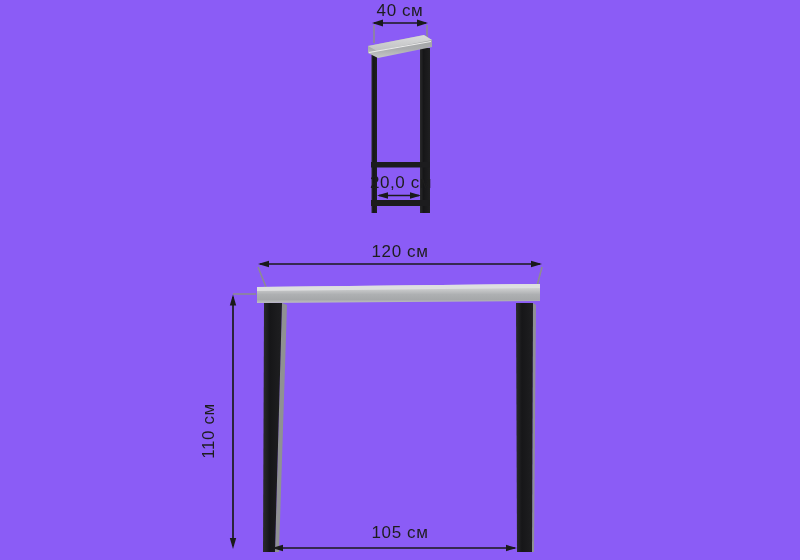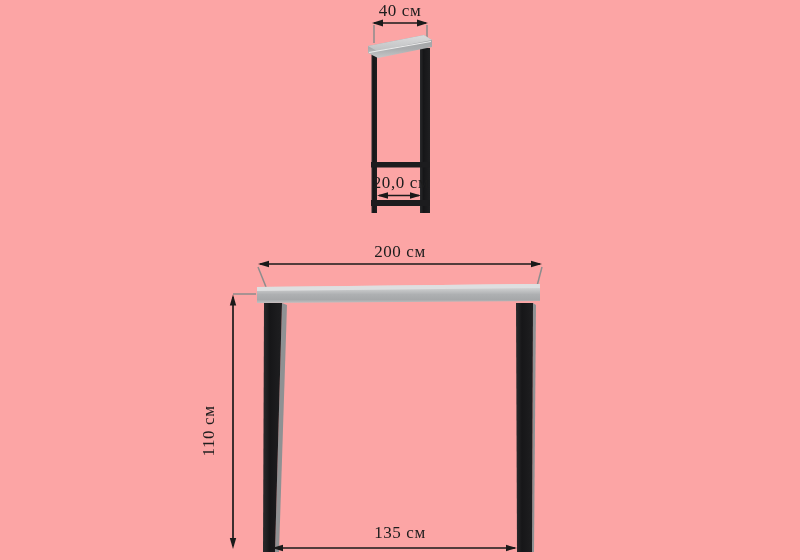--- a/index.html
+++ b/index.html
@@ -4,23 +4,23 @@
 <style>
   html, body {
     margin: 0;
     padding: 0;
     background: #ffffff;
   }
   #canvas {
     position: relative;
     width: 800px;
     height: 560px;
-    background: #fca5a5;
+    background: #8b5cf6;
     overflow: hidden;
-    font-family: Liberation Serif, serif;
+    font-family: Liberation Sans, sans-serif;
   }
   svg#drawing {
     position: absolute;
     left: 0; top: 0;
     width: 800px; height: 560px;
     display: block;
   }
   .dim-label {
     position: absolute;
     font-size: 17px;
@@ -120,19 +120,19 @@
       <line x1="274" y1="548" x2="515" y2="548" stroke="#1a1a1a" stroke-width="1.7"></line>
       <polygon points="272,548 283,544.8 283,551.2" fill="#1a1a1a"></polygon>
       <polygon points="517,548 506,544.8 506,551.2" fill="#1a1a1a"></polygon>
     </g>
   </svg>
 
   <div class="dim-label" id="lbl-40">40 см</div>
 
   <div class="dim-label" id="lbl-33">20,0 см</div>
 
-  <div class="dim-label" id="lbl-120">200 см</div>
+  <div class="dim-label" id="lbl-120">120 см</div>
 
   <div class="dim-label" id="lbl-110">110 см</div>
 
-  <div class="dim-label" id="lbl-105">135 см</div>
+  <div class="dim-label" id="lbl-105">105 см</div>
 
 </div>
 
 </body></html>

